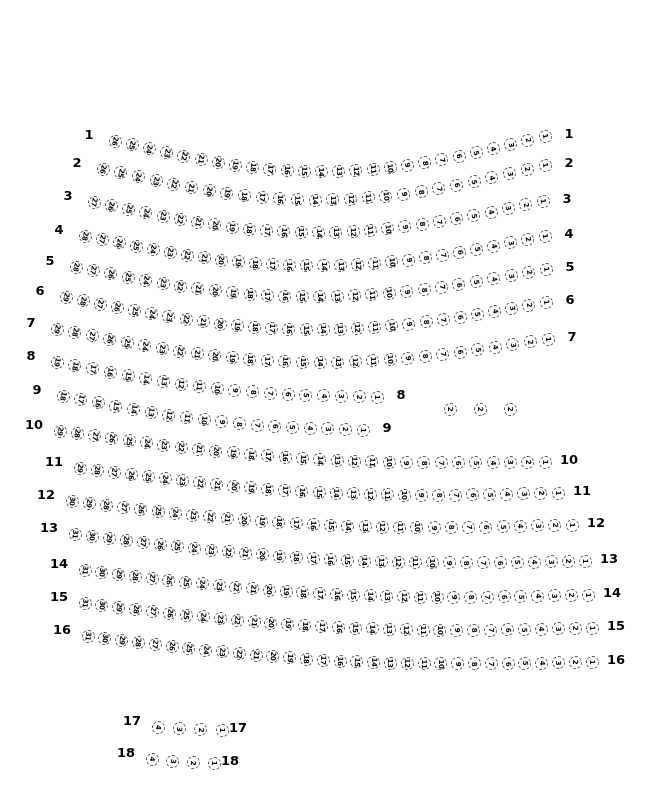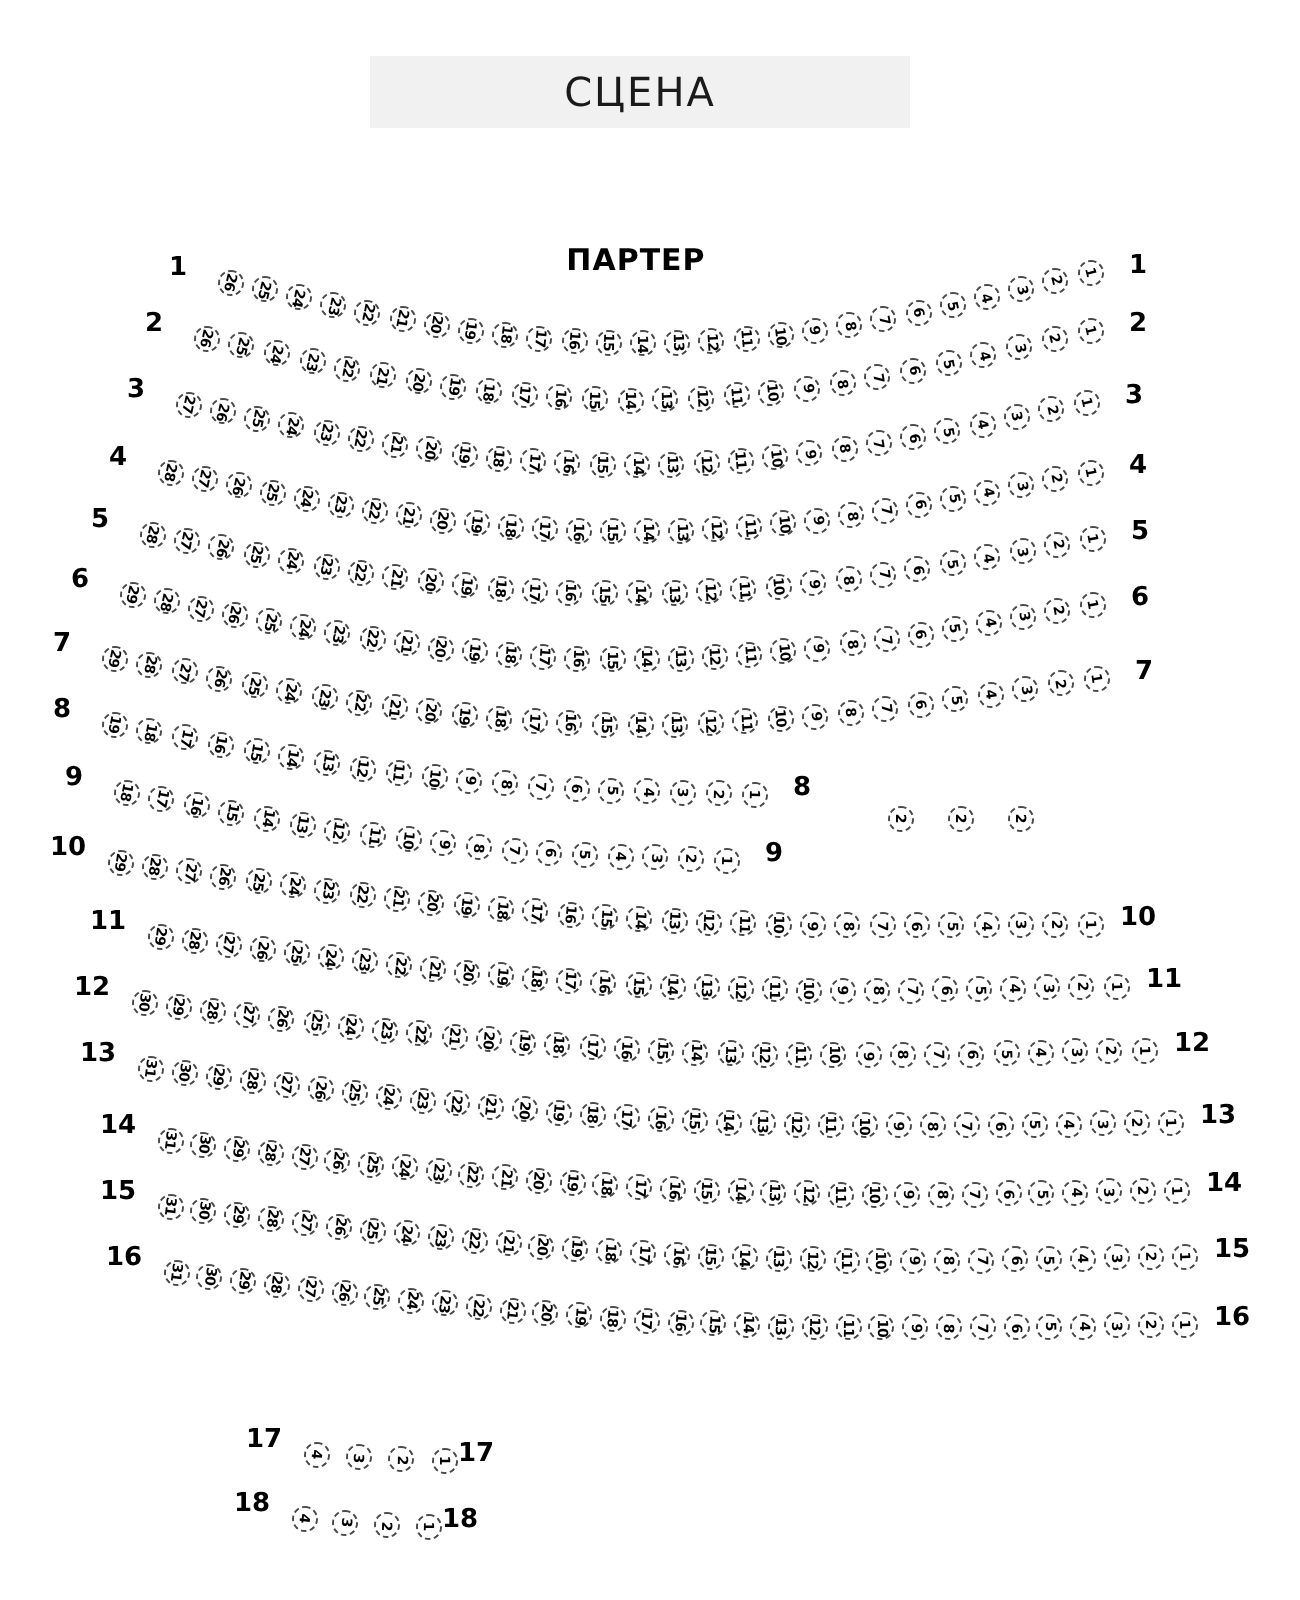--- a/index.html
+++ b/index.html
@@ -27,24 +27,20 @@
   .seat > span{
     position:absolute;left:50%;top:50%;
     font-size:7px;font-weight:bold;letter-spacing:-0.5px;white-space:nowrap;
     font-family:"DejaVu Sans",sans-serif;color:#000;
   }
 </style>
 </head>
 <body>
 
 <div id="canvas">
-  <div class="stage">
-    <span>СЦЕНА</span>
-  </div>
-  <div class="section-title">ПАРТЕР</div>
   <div id="seats-layer">
       <div class="seat" style="left: 108.5px; top: 134.5px;">
         <span style="transform: translate(-50%, -50%) rotate(102.9deg);">26</span>
       </div>
       <div class="seat" style="left: 125.7px; top: 138.436px;">
         <span style="transform: translate(-50%, -50%) rotate(102.8deg);">25</span>
       </div>
       <div class="seat" style="left: 142.9px; top: 142.307px;">
         <span style="transform: translate(-50%, -50%) rotate(102.5deg);">24</span>
       </div>

